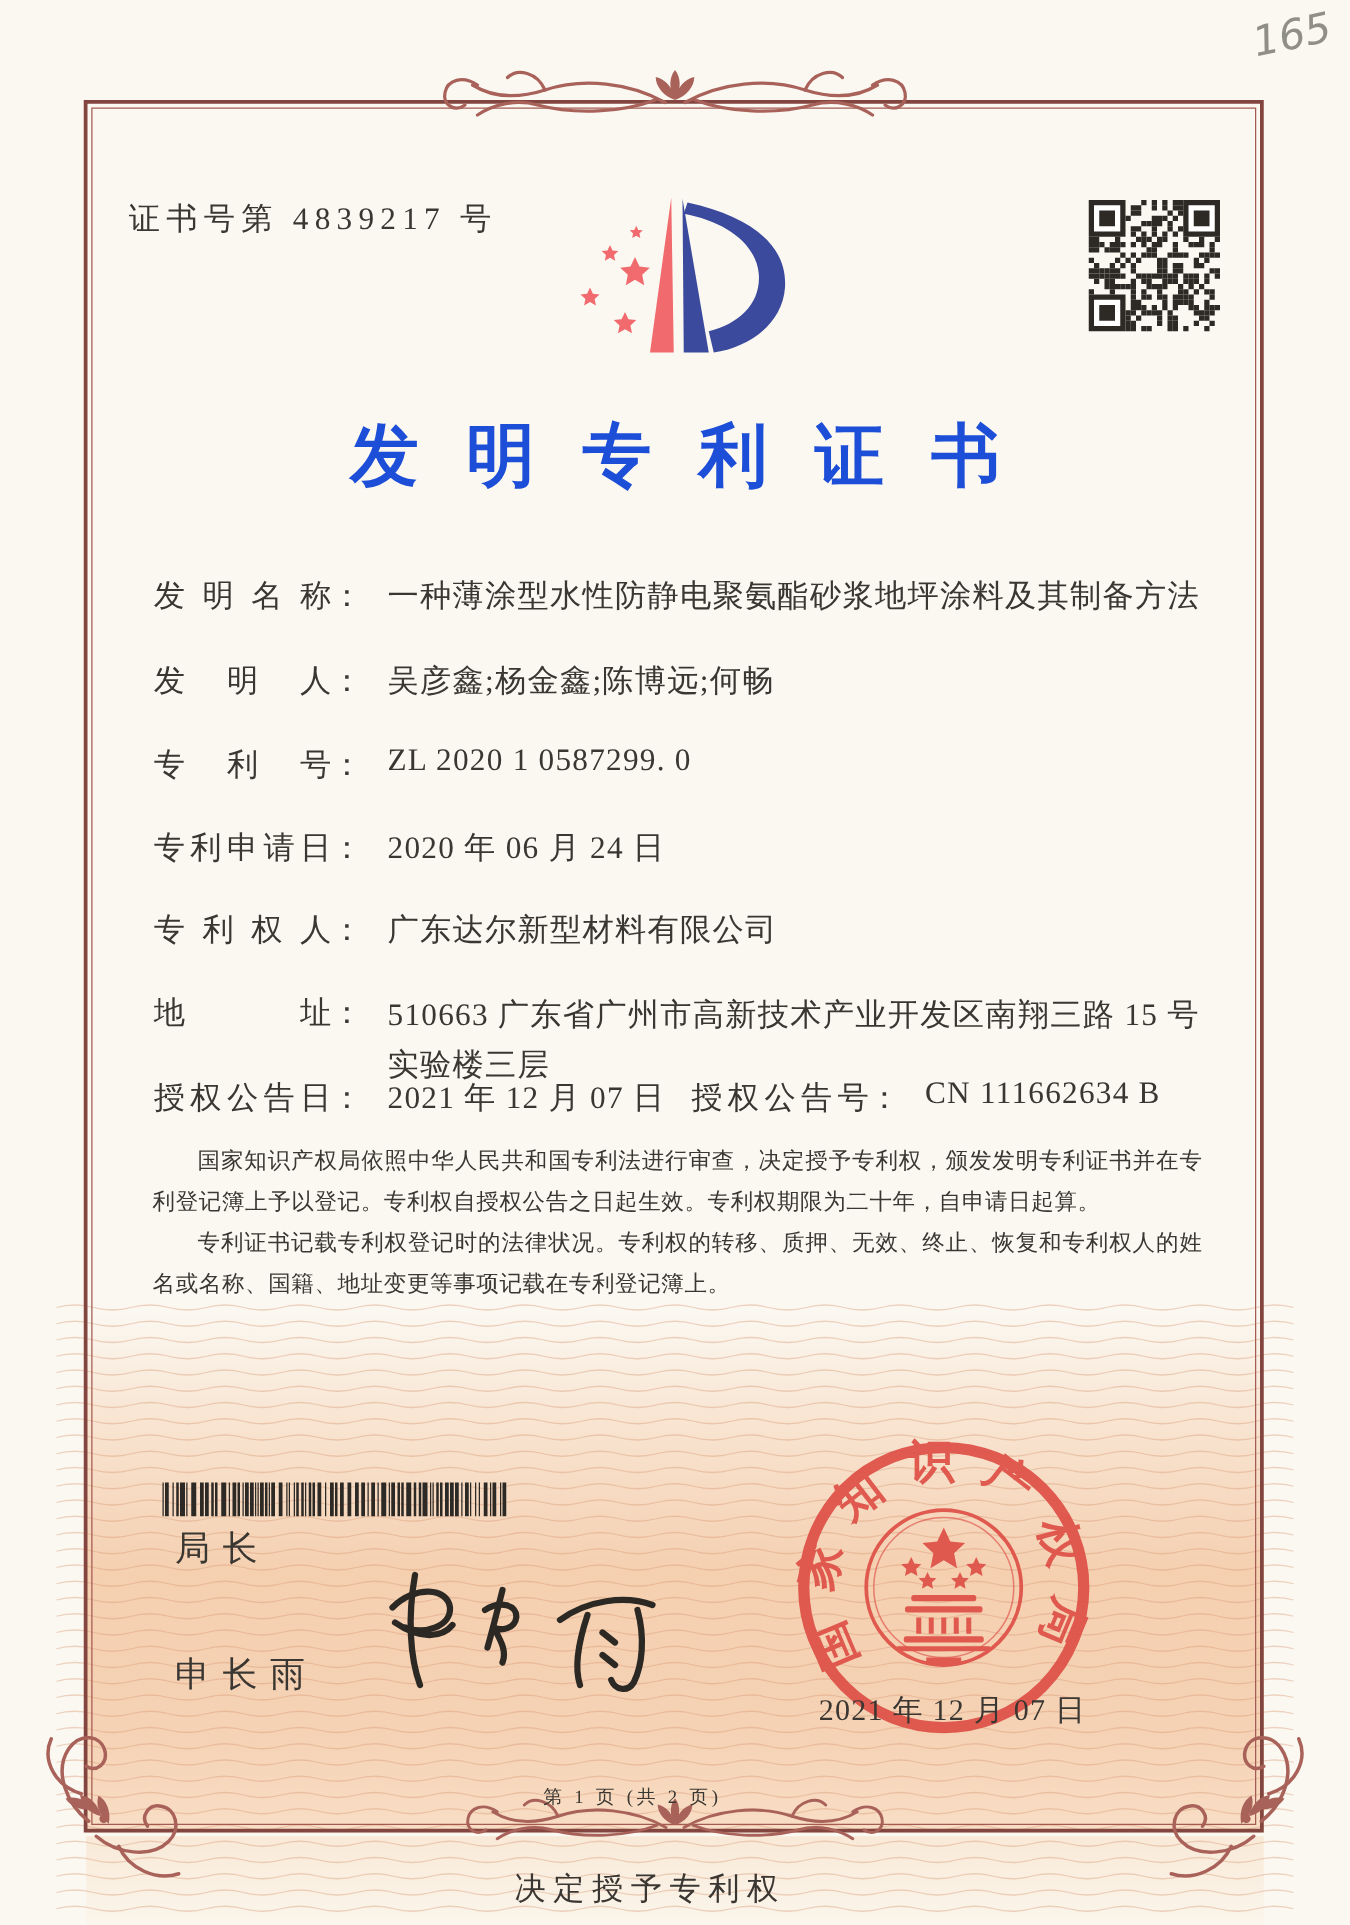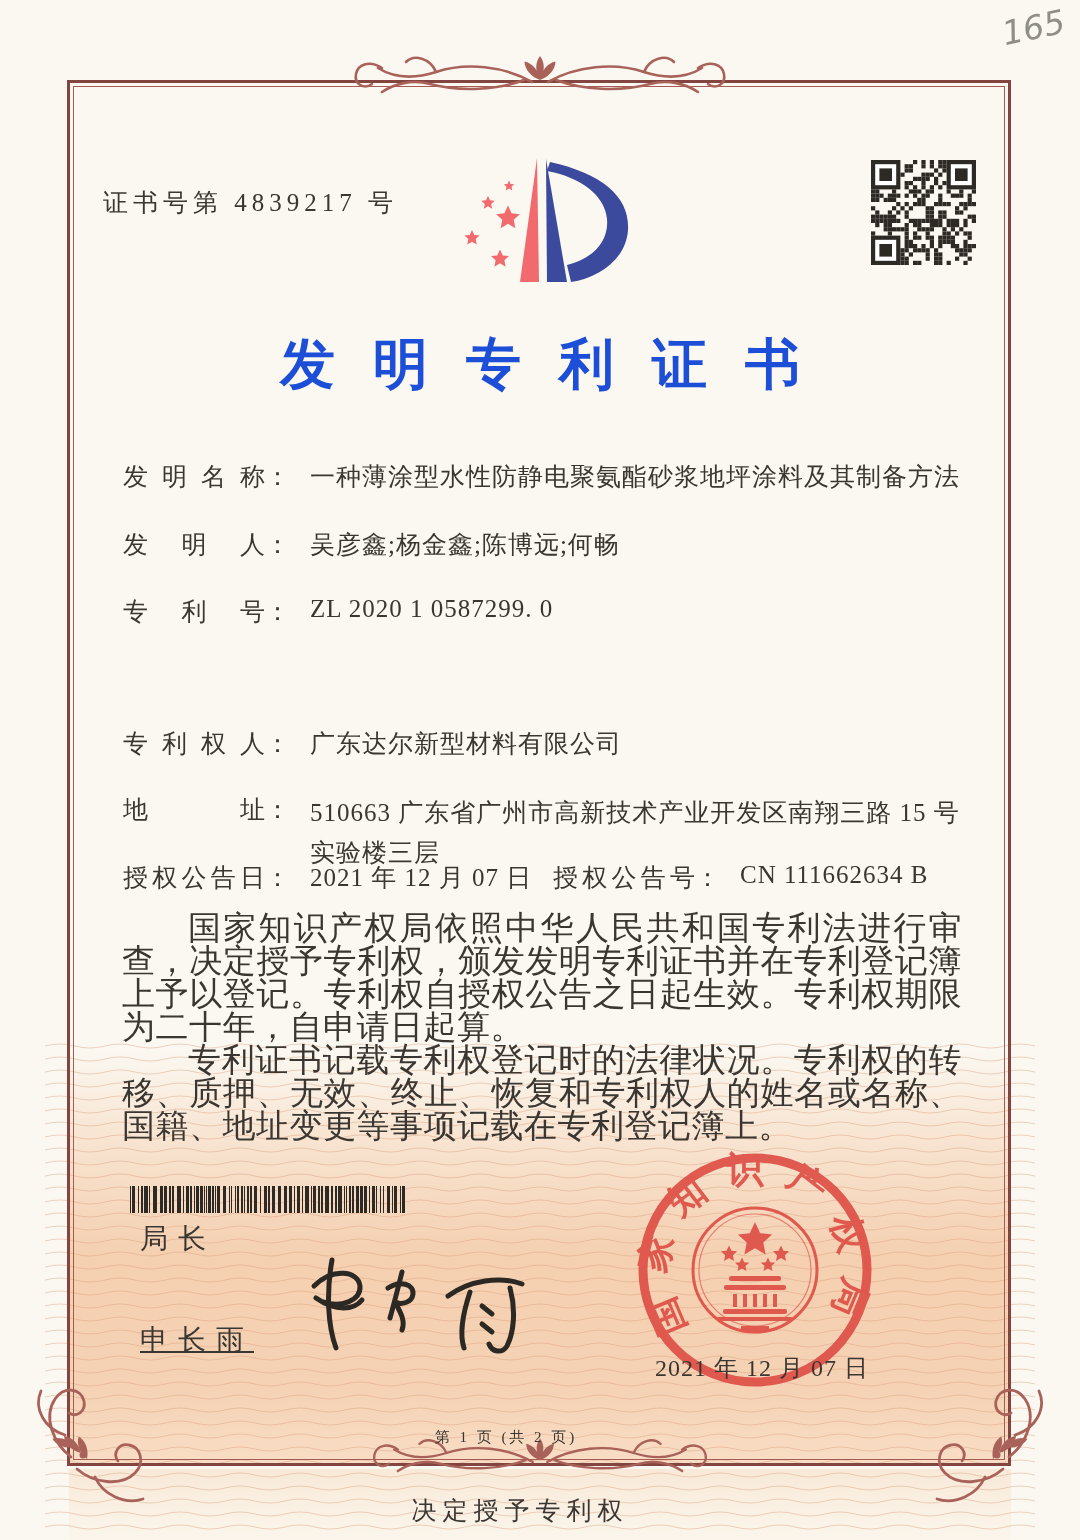--- a/index.html
+++ b/index.html
@@ -10,35 +10,35 @@
   .peach-grad{position:absolute;left:69px;top:1050px;width:942px;height:416px;z-index:1;
         background:linear-gradient(180deg,rgba(245,206,171,0) 0%,rgba(244,201,165,.40) 20%,
         rgba(243,196,158,.78) 50%,rgba(244,201,166,.80) 82%,rgba(247,212,181,.72) 100%);}
   .below-tint{position:absolute;left:69px;width:942px;top:1469px;height:71px;z-index:1;
         background:linear-gradient(180deg,rgba(246,217,188,.48),rgba(250,239,222,.28));}
   .waves{position:absolute;left:45px;top:1038px;width:990px;height:500px;z-index:1;}
   .frame{position:absolute;left:67px;top:80px;width:944px;height:1386px;z-index:2;
         border:3px solid var(--frame,#83453f);box-sizing:border-box;}
   .frame::after{content:"";position:absolute;inset:3px;border:1px solid #a45b53;}
   .decor{position:absolute;left:0;top:0;width:1080px;height:1540px;z-index:4;pointer-events:none;}
-  .cert-no{left:103px;top:158px;font-size:25px;letter-spacing:5px;margin-top:28px;}
+  .cert-no{left:103px;top:158px;font-size:25px;letter-spacing:5px;}
   .pencil{left:1002px;top:8px;font-size:33px;color:var(--pencil,#8f8f88);font-style:italic;
         transform:rotate(-12deg);font-family:"DejaVu Sans",sans-serif;z-index:5;}
   .title{left:0;right:0;top:328px;text-align:center;font-size:55px;font-weight:700;
         letter-spacing:38px;text-indent:38px;color:#1d4ed8;}
   .frow{left:123px;font-size:25px;white-space:nowrap;}
   .flabel{display:inline-block;width:142px;text-align:justify;text-align-last:justify;vertical-align:top;}
   .fcolon{display:inline-block;vertical-align:top;margin-right:10px;}
   .fval{display:inline-block;vertical-align:top;letter-spacing:1px;margin-left:10px;}
   .fval div{line-height:40px;}
   .g2{position:absolute;left:430px;top:0;white-space:nowrap;}
-  .paras{left:122px;top:912px;width:840px;font-size:33px;line-height:33px;text-align:justify;}
+  .paras{left:122px;top:912px;width:840px;font-size:18px;line-height:33px;text-align:justify;}
   .paras p{margin:0;text-indent:2em;letter-spacing:.5px;}
   .officer-title{left:140px;top:1220px;font-size:28px;letter-spacing:10px;}
-  .officer-name{left:140px;top:1321px;font-size:28px;letter-spacing:10px;text-decoration:underline;}
+  .officer-name{left:140px;top:1321px;font-size:28px;letter-spacing:10px;}
   .seal-date{left:652px;top:1352px;width:220px;text-align:center;font-size:24px;z-index:6;letter-spacing:1px;}
   .footer-page{left:70px;top:1428px;width:872px;text-align:center;font-size:15px;letter-spacing:3px;}
   .back-note{left:0;top:1494px;width:1040px;text-align:center;font-size:25px;letter-spacing:6px;}
 </style>
 </head>
 <body>
 
 <div class="page">
 
   <div class="peach-grad"></div>
@@ -494,20 +494,23 @@
 
   <div class="abs frow" style="top:460px">
     <span class="flabel">发明名称</span><span class="fcolon">：</span><span class="fval">一种薄涂型水性防静电聚氨酯砂浆地坪涂料及其制备方法</span>
   </div>
   <div class="abs frow" style="top:528px">
     <span class="flabel">发明人</span><span class="fcolon">：</span><span class="fval">吴彦鑫;杨金鑫;陈博远;何畅</span>
   </div>
   <div class="abs frow" style="top:595px">
     <span class="flabel">专利号</span><span class="fcolon">：</span><span class="fval">ZL 2020 1 0587299. 0</span>
   </div>
+  <div class="abs frow" style="top:661px">
+    <span class="flabel">专利申请日</span><span class="fcolon">：</span><span class="fval">2020 年 06 月 24 日</span>
+  </div>
   <div class="abs frow" style="top:727px">
     <span class="flabel">专利权人</span><span class="fcolon">：</span><span class="fval">广东达尔新型材料有限公司</span>
   </div>
   <div class="abs frow" style="top:793px">
     <span class="flabel">地址</span><span class="fcolon">：</span><span class="fval"><div>510663 广东省广州市高新技术产业开发区南翔三路 15 号</div><div>实验楼三层</div></span>
   </div>
 
   <div class="abs frow" style="top:861px">
     <span class="flabel">授权公告日</span><span class="fcolon">：</span><span class="fval">2021 年 12 月 07 日</span>
     <span class="g2">

